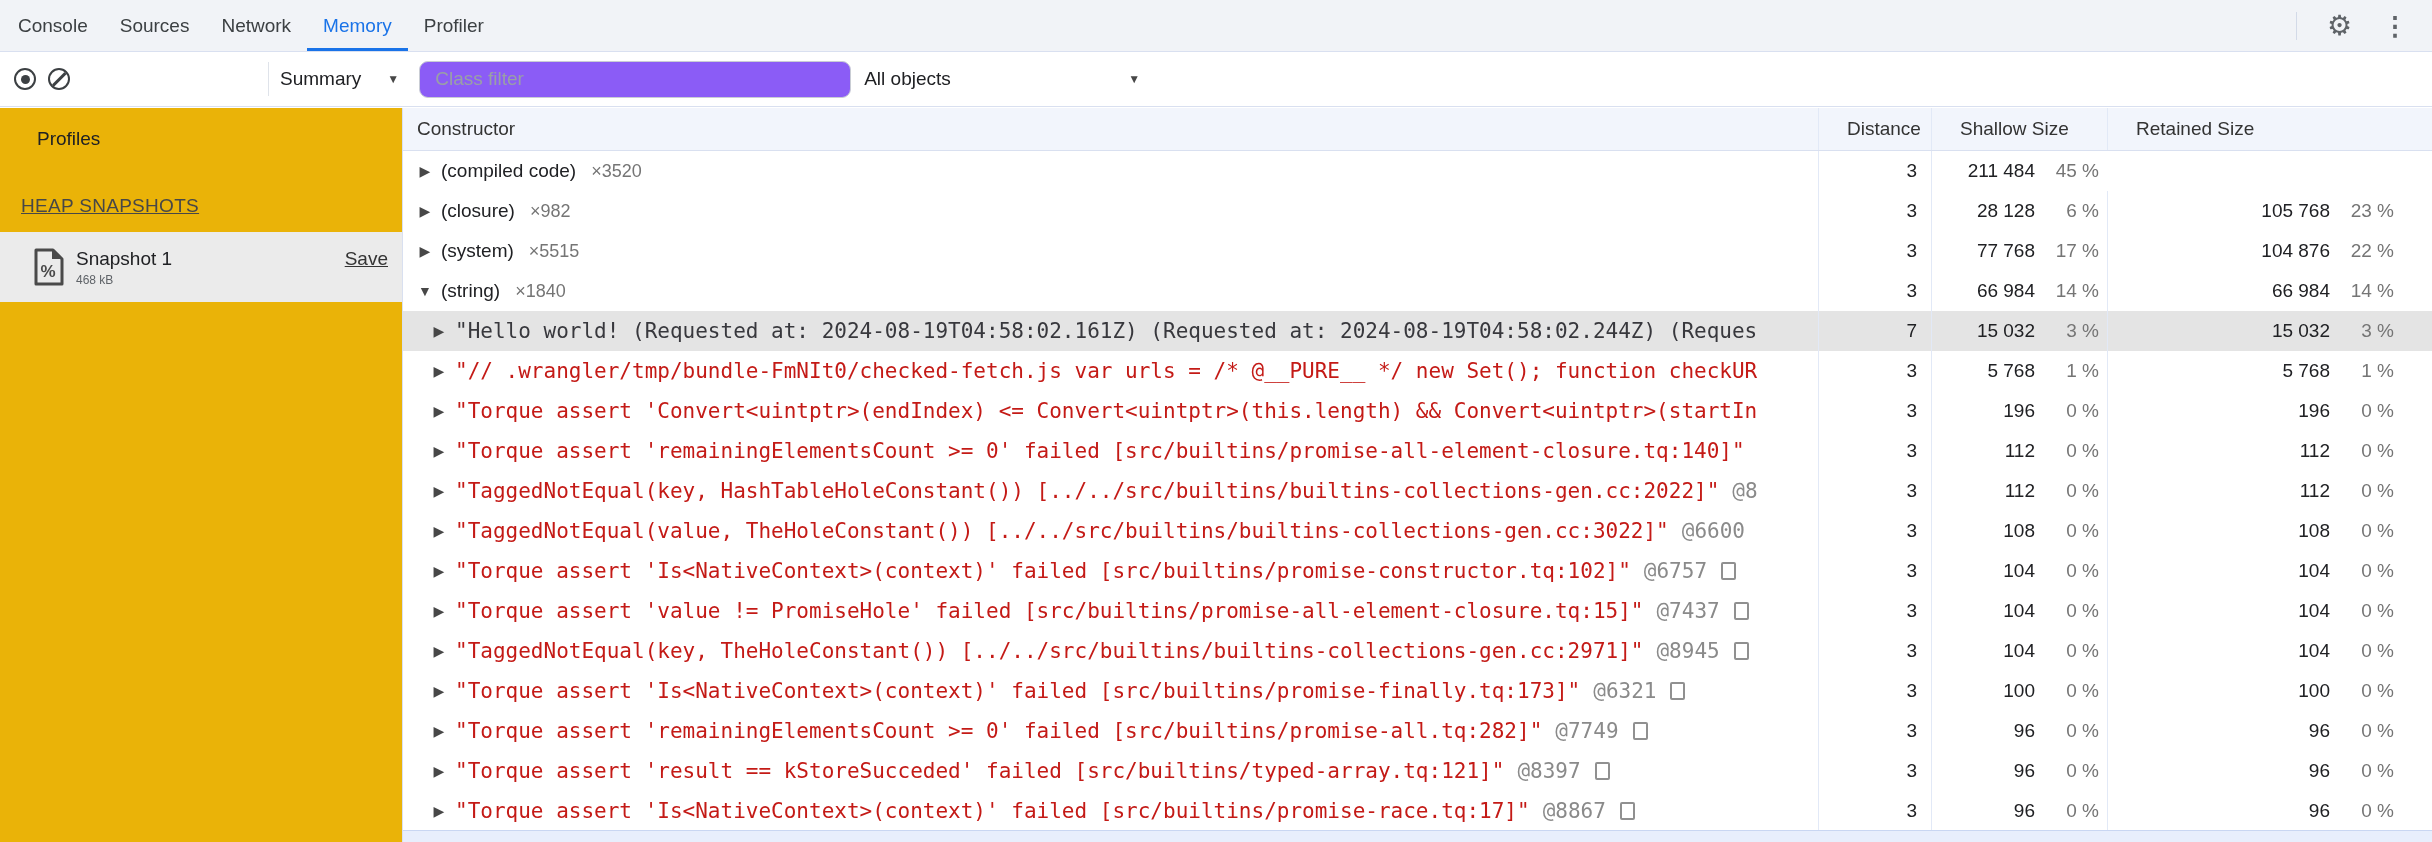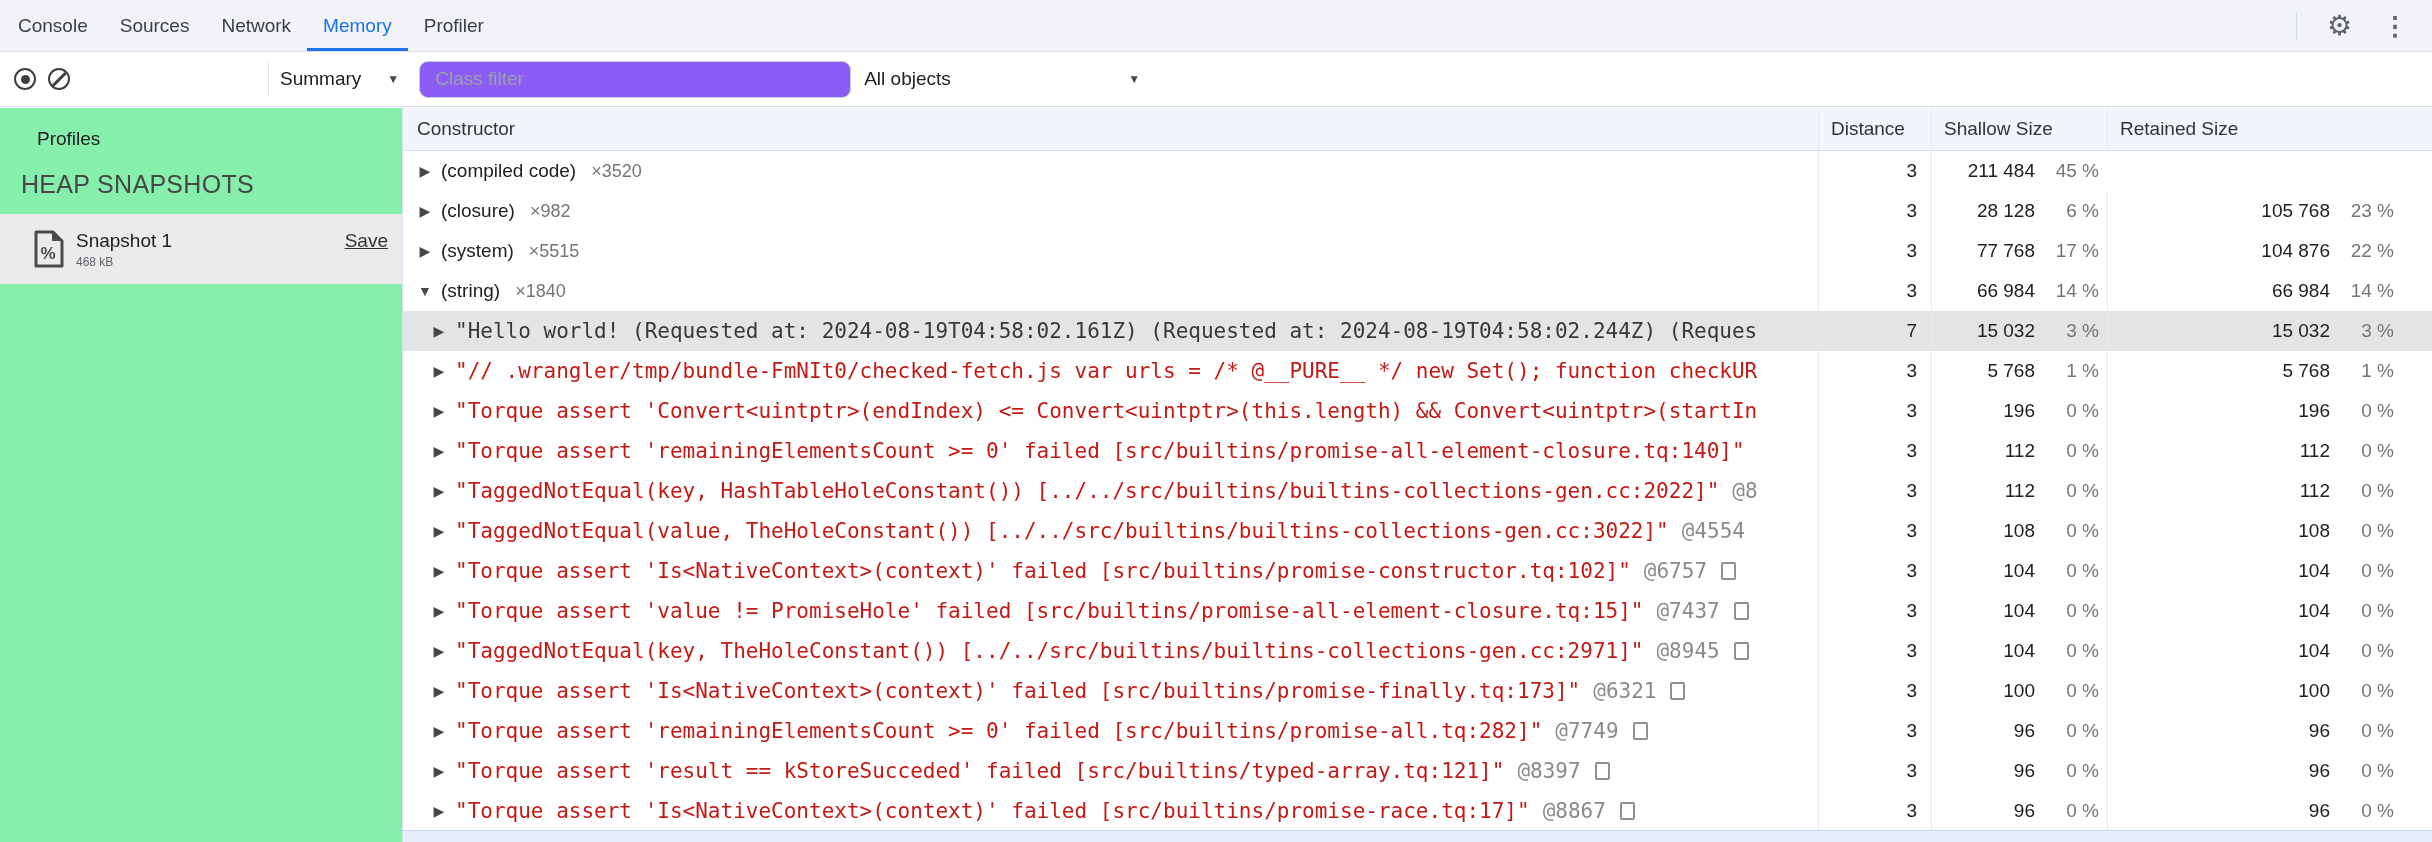--- a/index.html
+++ b/index.html
@@ -34,40 +34,40 @@
   .ddl { display:flex; align-items:center; font-size:19px; color:#202124; }
   .ddl-summary { margin-left:11px; }
   .ddl .arrow { font-size:12px; color:#474747; margin-left:26px; }
   .ddl-objects { margin-left:13px; width:290px; justify-content:space-between; padding-right:14px; }
   .filter-input { margin-left:20px; width:432px; height:37px; border:1.5px solid #c9cdd4; border-radius:9px;
                   font-family:"Liberation Sans",sans-serif; font-size:19px; color:#202124; padding:0 15px; outline:none; background:#8b5cf6; }
   .filter-input::placeholder { color:#9aa0a6; }
 
   
   .panel-body { position:absolute; left:0; top:108px; width:100%; bottom:0; }
-  .sidebar { position:absolute; left:0; top:0; bottom:0; width:403px; background:#86efac;
+  .sidebar { position:absolute; left:0; top:0; bottom:0; width:403px; background:#eab308;
              border-right:1px solid var(--border,#d9e0f0); }
   .sidebar-title { margin:20px 0 0 37px; font-size:19px; color:#202124; }
-  .sidebar-section { margin:20px 0 0 21px; font-size:25px; letter-spacing:0.3px; color:#474747; }
+  .sidebar-section { margin:45px 0 0 21px; font-size:19px; letter-spacing:0.3px; color:#474747;text-decoration:underline; }
   .snapshot-item { margin-top:15px; height:70px; background:var(--sidebar-sel,#ebebeb); display:flex; align-items:center; position:relative; }
   .snap-icon { margin-left:33px; flex:none; }
   .snap-meta { margin-left:12px; }
   .snap-name { font-size:19px; color:#202124; }
   .snap-size { font-size:12px; color:#5f6368; margin-top:3px; }
   .save-link { position:absolute; right:14px; top:16px; font-size:19px; color:#333; text-decoration:underline; cursor:pointer; }
 
   
   .main { position:absolute; left:403px; right:0; top:0; bottom:0; background:#fff; overflow:hidden; }
   .col-ctor { width:1415px; flex:none; }
   .col-dist { width:113px; flex:none; border-left:1px solid var(--grid-line,#e2e9f7); }
   .col-shallow { width:176px; flex:none; border-left:1px solid var(--grid-line,#e2e9f7); }
   .col-retained { flex:1; border-left:1px solid var(--grid-line,#e2e9f7); }
 
   .grid-header { display:flex; height:43px; background:var(--header-bg,#f2f5fc); border-bottom:1px solid var(--border,#d9e0f0);justify-content:flex-end; }
-  .grid-header .hcell { display:flex; align-items:center; font-size:19px; color:#333; padding-left:12px; }
+  .grid-header .hcell { display:flex; align-items:center; font-size:19px; color:#333; padding-left:28px; }
   .grid-header .col-ctor { padding-left:14px; }
 
   .grid-rows { position:absolute; left:0; right:0; top:43px; bottom:12px; overflow:hidden; }
   .row { display:flex; height:40px; align-items:stretch; }
   .row.selected { background:var(--selected-row,#e4e4e4); }
   .cell { display:flex; align-items:center; overflow:hidden; white-space:nowrap; }
   .c-ctor { padding-right:2px; }
   .twisty { flex:none; width:20px; margin-left:12px; font-size:14px; color:#474747; text-align:center; }
   .row.string .twisty { margin-left:26px; }
   .rowlabel { margin-left:6px; font-size:19px; color:#202124; }
@@ -292,21 +292,21 @@
     <div class="cell c-retained col-retained">
       <span class="num">112</span>
       <span class="pct">0 %</span>
     </div>
   </div>
           <div class="row string">
     <div class="cell c-ctor col-ctor">
       <span class="twisty">▶</span>
       <span class="rowlabel">"TaggedNotEqual(value, TheHoleConstant()) [../../src/builtins/builtins-collections-gen.cc:3022]"</span>
 
-      <span class="rowsuffix">@4554</span>
+      <span class="rowsuffix">@6600</span>
 
     </div>
     <div class="cell c-dist col-dist">3</div>
     <div class="cell c-shallow col-shallow">
       <span class="num">108</span>
       <span class="pct">0 %</span>
     </div>
     <div class="cell c-retained col-retained">
       <span class="num">108</span>
       <span class="pct">0 %</span>

